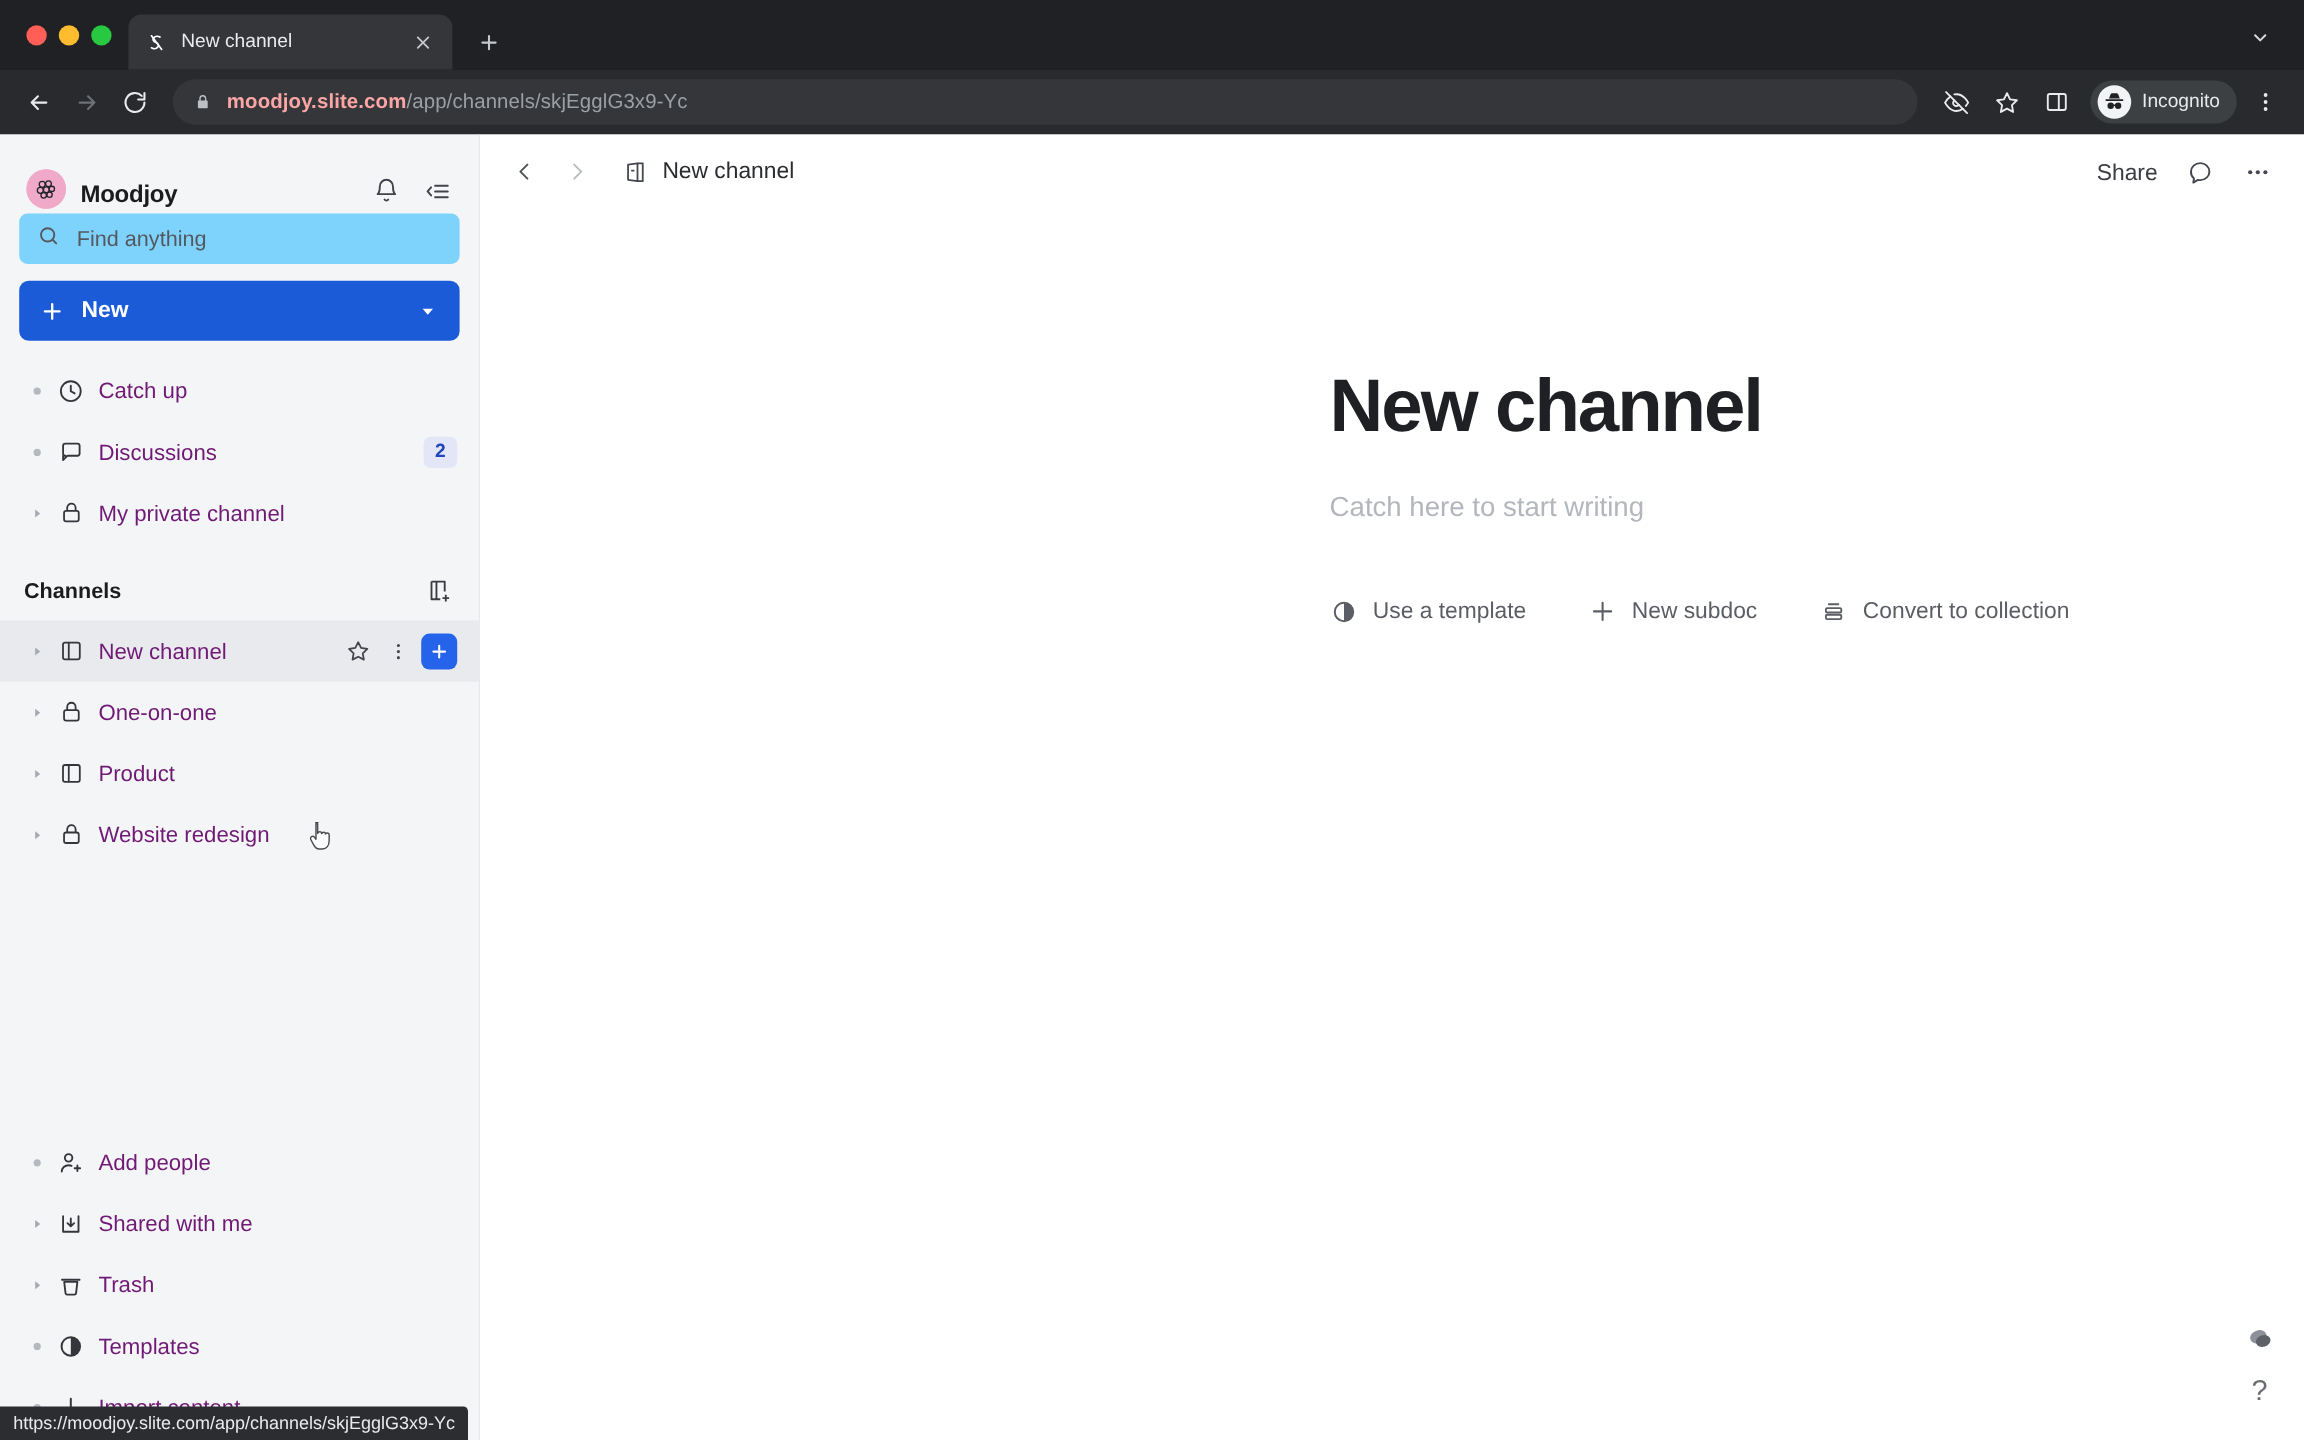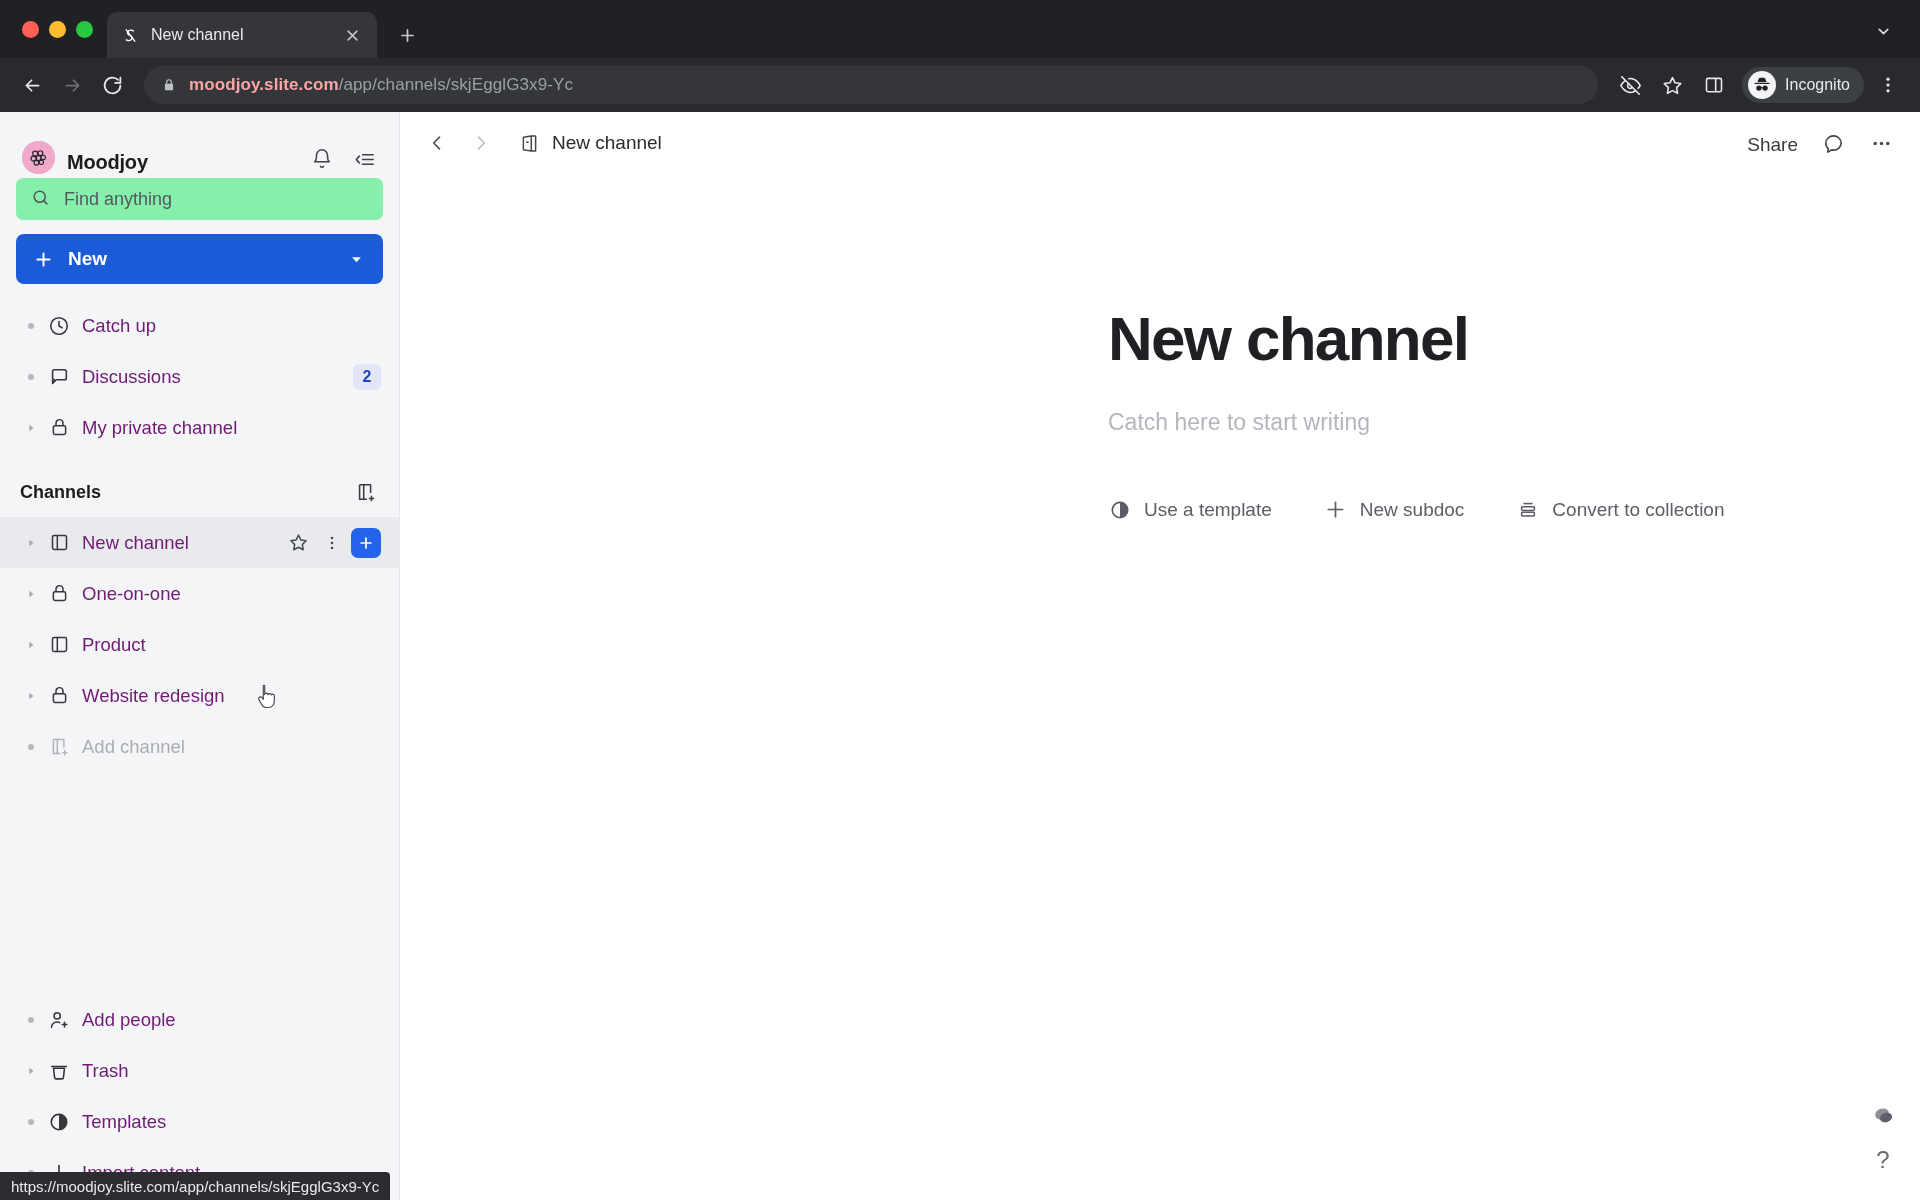--- a/index.html
+++ b/index.html
@@ -63,21 +63,21 @@
     width: 400px; flex: 0 0 400px; background: #f4f5f7;
     border-right: 1px solid #e6e8eb; display: flex; flex-direction: column;
     position: relative;
   }
   .ws-header { height: 62px; display: flex; align-items: flex-end; padding: 0 20px 0 22px; gap: 12px; }
   .ws-logo { width: 33px; height: 33px; border-radius: 50%; background: #f0a9c8; position: relative; flex: 0 0 33px; }
   .ws-name { font-size: 20px; font-weight: 700; color: #1b1c1e; flex: 1; letter-spacing: -.2px; }
   .hdr-icon { width: 30px; height: 30px; display: flex; align-items: center; justify-content: center; color: #41434a; }
 
   .search-box {
-    height: 42px; margin: 4px 16px 0 16px; background: #86efac; border-radius: 7px;
+    height: 42px; margin: 4px 16px 0 16px; background: #7dd3fc; border-radius: 7px;
     display: flex; align-items: center; gap: 14px; padding: 0 15px;
   }
   .search-ph { font-size: 18px; color: #55585f; }
 
   .new-btn {
     height: 50px; margin: 14px 16px 0 16px; background: #1b5bd8; border-radius: 8px;
     display: flex; align-items: center; padding: 0 16px; color: #fff; position: relative;
   }
   .new-btn .plus { width: 22px; height: 22px; display: flex; align-items: center; justify-content: center; }
   .new-btn .lbl { font-size: 19px; font-weight: 700; margin-left: 14px; flex: 1; }
@@ -443,50 +443,52 @@
           </span>
           <span class="row-icon">
             <svg width="21" height="21" viewBox="0 0 24 24" fill="none" stroke="currentColor" stroke-width="1.7" stroke-linejoin="round">
                 <rect x="5" y="10" width="14" height="10" rx="2"></rect>
                 <path d="M8 10V7a4 4 0 0 1 8 0v3"></path>
               </svg>
           </span>
           <span class="row-label">Website redesign</span>
         </div>
 
-        <div class="nav-row">
-          <span class="twisty bullet"></span>
-          <span class="row-icon muted">
-            <svg width="21" height="21" viewBox="0 0 24 24" fill="none" stroke="currentColor" stroke-width="1.7" stroke-linejoin="round">
-                <path d="M5 4h12v9"></path>
-                <path d="M5 4v16h8"></path>
-                <path d="M9.5 4v16"></path>
-                <path d="M18 16v6M15 19h6"></path>
-              </svg>
-          </span>
-          <span class="row-label muted">Add channel</span>
-        </div>
       </div>
 
       <div class="sidebar-spacer"></div>
 
       <div class="bottom-nav">
 
         <div class="nav-row">
           <span class="twisty bullet"></span>
           <span class="row-icon">
             <svg width="22" height="22" viewBox="0 0 24 24" fill="none" stroke="currentColor" stroke-width="1.7" stroke-linecap="round" stroke-linejoin="round">
                 <circle cx="10" cy="7.5" r="3.4"></circle>
                 <path d="M3.8 20c0-3.4 2.8-5.8 6.2-5.8 1 0 1.9.2 2.7.6"></path>
                 <path d="M18 14.5v5M15.5 17h5"></path>
               </svg>
           </span>
           <span class="row-label">Add people</span>
         </div>
 
+        <div class="nav-row">
+          <span class="twisty">
+            <svg width="10" height="10" viewBox="0 0 24 24" fill="currentColor">
+                <path d="M8 4l10 8-10 8z"></path>
+              </svg>
+          </span>
+          <span class="row-icon">
+            <svg width="22" height="22" viewBox="0 0 24 24" fill="none" stroke="currentColor" stroke-width="1.7" stroke-linecap="round" stroke-linejoin="round">
+                <path d="M5 5v14h14V5"></path>
+                <path d="M12 7v7M9 11.2l3 3 3-3"></path>
+              </svg>
+          </span>
+          <span class="row-label">Shared with me</span>
+        </div>
 
         <div class="nav-row">
           <span class="twisty">
             <svg width="10" height="10" viewBox="0 0 24 24" fill="currentColor">
                 <path d="M8 4l10 8-10 8z"></path>
               </svg>
           </span>
           <span class="row-icon">
             <svg width="22" height="22" viewBox="0 0 24 24" fill="none" stroke="currentColor" stroke-width="1.7" stroke-linecap="round" stroke-linejoin="round">
                 <path d="M4 7h16"></path>

